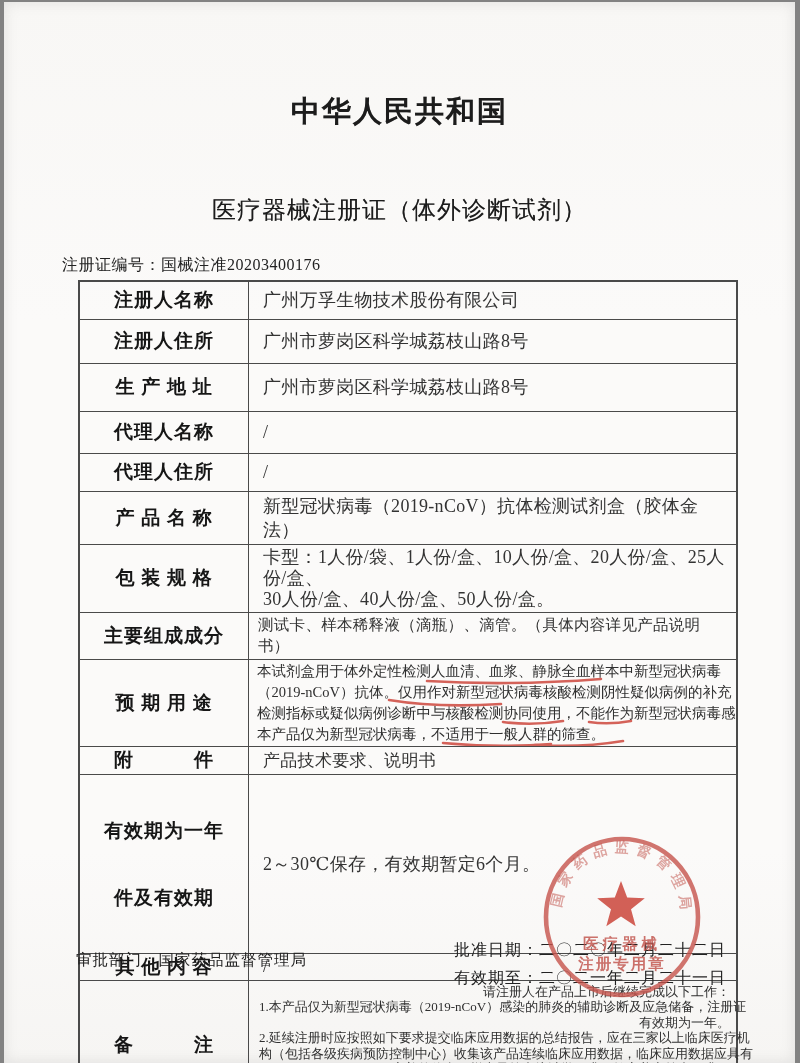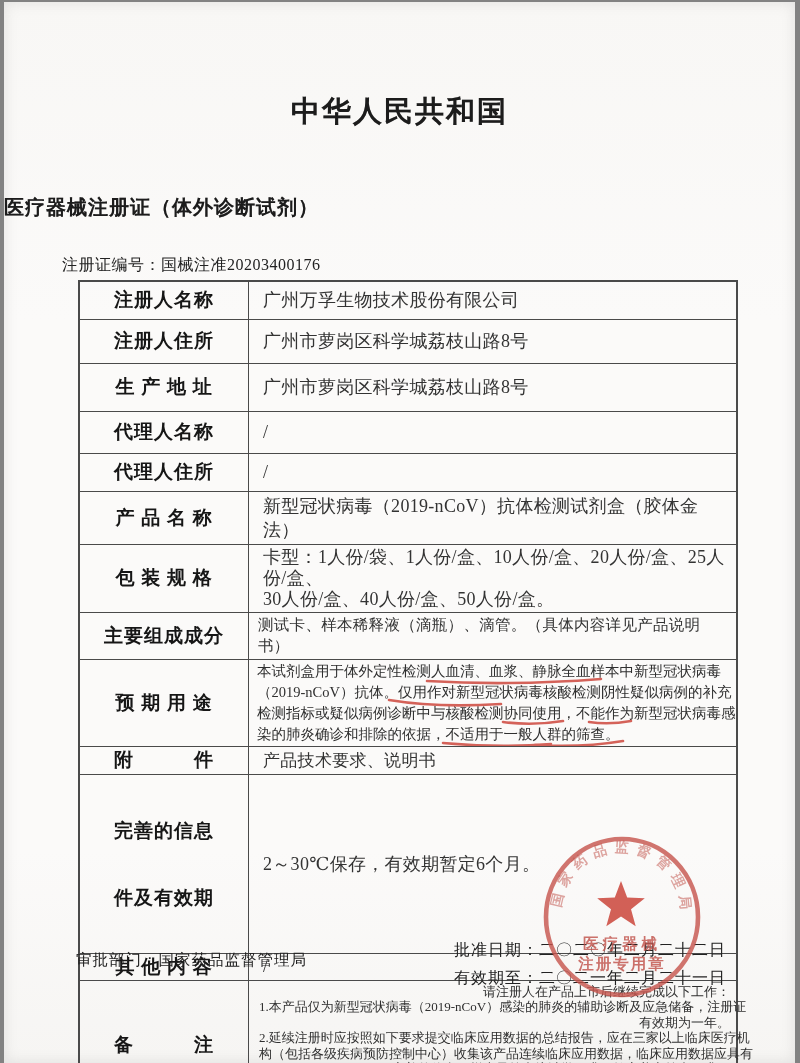--- a/index.html
+++ b/index.html
@@ -15,21 +15,21 @@
     background:linear-gradient(180deg,#f8f7f5 0%,#fbfaf9 30%,#fbfaf9 80%,#f6f5f3 100%);
     box-shadow:inset 0 0 14px rgba(120,120,120,.18);
   }
   .country-title{
     position:absolute;left:0;top:90px;width:100%;
     text-align:center;font-size:29px;font-weight:bold;letter-spacing:2px;color:#1c1c1c;
     text-shadow:0 0 .6px rgba(40,40,40,.5);
   }
   .cert-title{
     position:absolute;left:0;top:192px;width:100%;
-    text-align:left;font-size:20px;font-weight:bold;letter-spacing:1px;color:#1c1c1c;
+    text-align:center;font-size:24px;font-weight:normal;letter-spacing:1px;color:#1c1c1c;
     text-shadow:0 0 .6px rgba(40,40,40,.5);
   }
   .certno-line{
     position:absolute;left:58px;top:253px;font-size:16px;color:#222;letter-spacing:.5px;
   }
   table.cert{
     position:absolute;left:74px;top:278px;width:660px;
     border-collapse:collapse;table-layout:fixed;
   }
   table.cert,table.cert th,table.cert td{
@@ -106,40 +106,40 @@
     <tr style="height:40px;">
       <th>主要组成成分</th>
       <td class="small-val" style="font-size:15.5px;padding-left:9px;">测试卡、样本稀释液（滴瓶）、滴管。（具体内容详见产品说明书）</td>
     </tr>
     <tr style="height:86px;">
       <th>预 期 用 途</th>
       <td class="iu-cell">
         <div class="iu-line">本试剂盒用于体外定性检测人血清、血浆、静脉全血样本中新型冠状病毒</div>
         <div class="iu-line">（2019-nCoV）抗体。仅用作对新型冠状病毒核酸检测阴性疑似病例的补充</div>
         <div class="iu-line">检测指标或疑似病例诊断中与核酸检测协同使用，不能作为新型冠状病毒感</div>
-        <div class="iu-line">染的肺炎确诊和排除的依据，不适用于一般人群的筛查。</div>
+        <div class="iu-line">本产品仅为新型冠状病毒，不适用于一般人群的筛查。</div>
         <svg class="iu-marks" viewBox="0 0 496 86">
           <g fill="none" stroke="#cc4137" stroke-width="2.6" stroke-linecap="round" opacity="0.82">
             <path d="M178 21 Q 262 26 352 19"></path>
             <path d="M140 40 Q 188 48 252 44"></path>
             <path d="M254 62 Q 283 66 314 61"></path>
             <path d="M340 62 Q 360 65 382 61"></path>
             <path d="M194 83 Q 250 88 302 84"></path>
             <path d="M286 85 Q 332 88 374 81"></path>
           </g>
         </svg>
       </td>
     </tr>
     <tr style="height:24px;">
       <th>附　　　件</th>
       <td style="font-size:17px;">产品技术要求、说明书</td>
     </tr>
     <tr style="height:54px;">
       <th class="storage-label">
-        <div>完善的信息</div>
+        <div>有效期为一年</div>
         <div>件及有效期</div>
       </th>
       <td>2～30℃保存，有效期暂定6个月。</td>
     </tr>
     <tr style="height:27px;">
       <th>其 他 内 容</th>
       <td>/</td>
     </tr>
     <tr style="height:130px;">
       <th>备　　　注</th>

